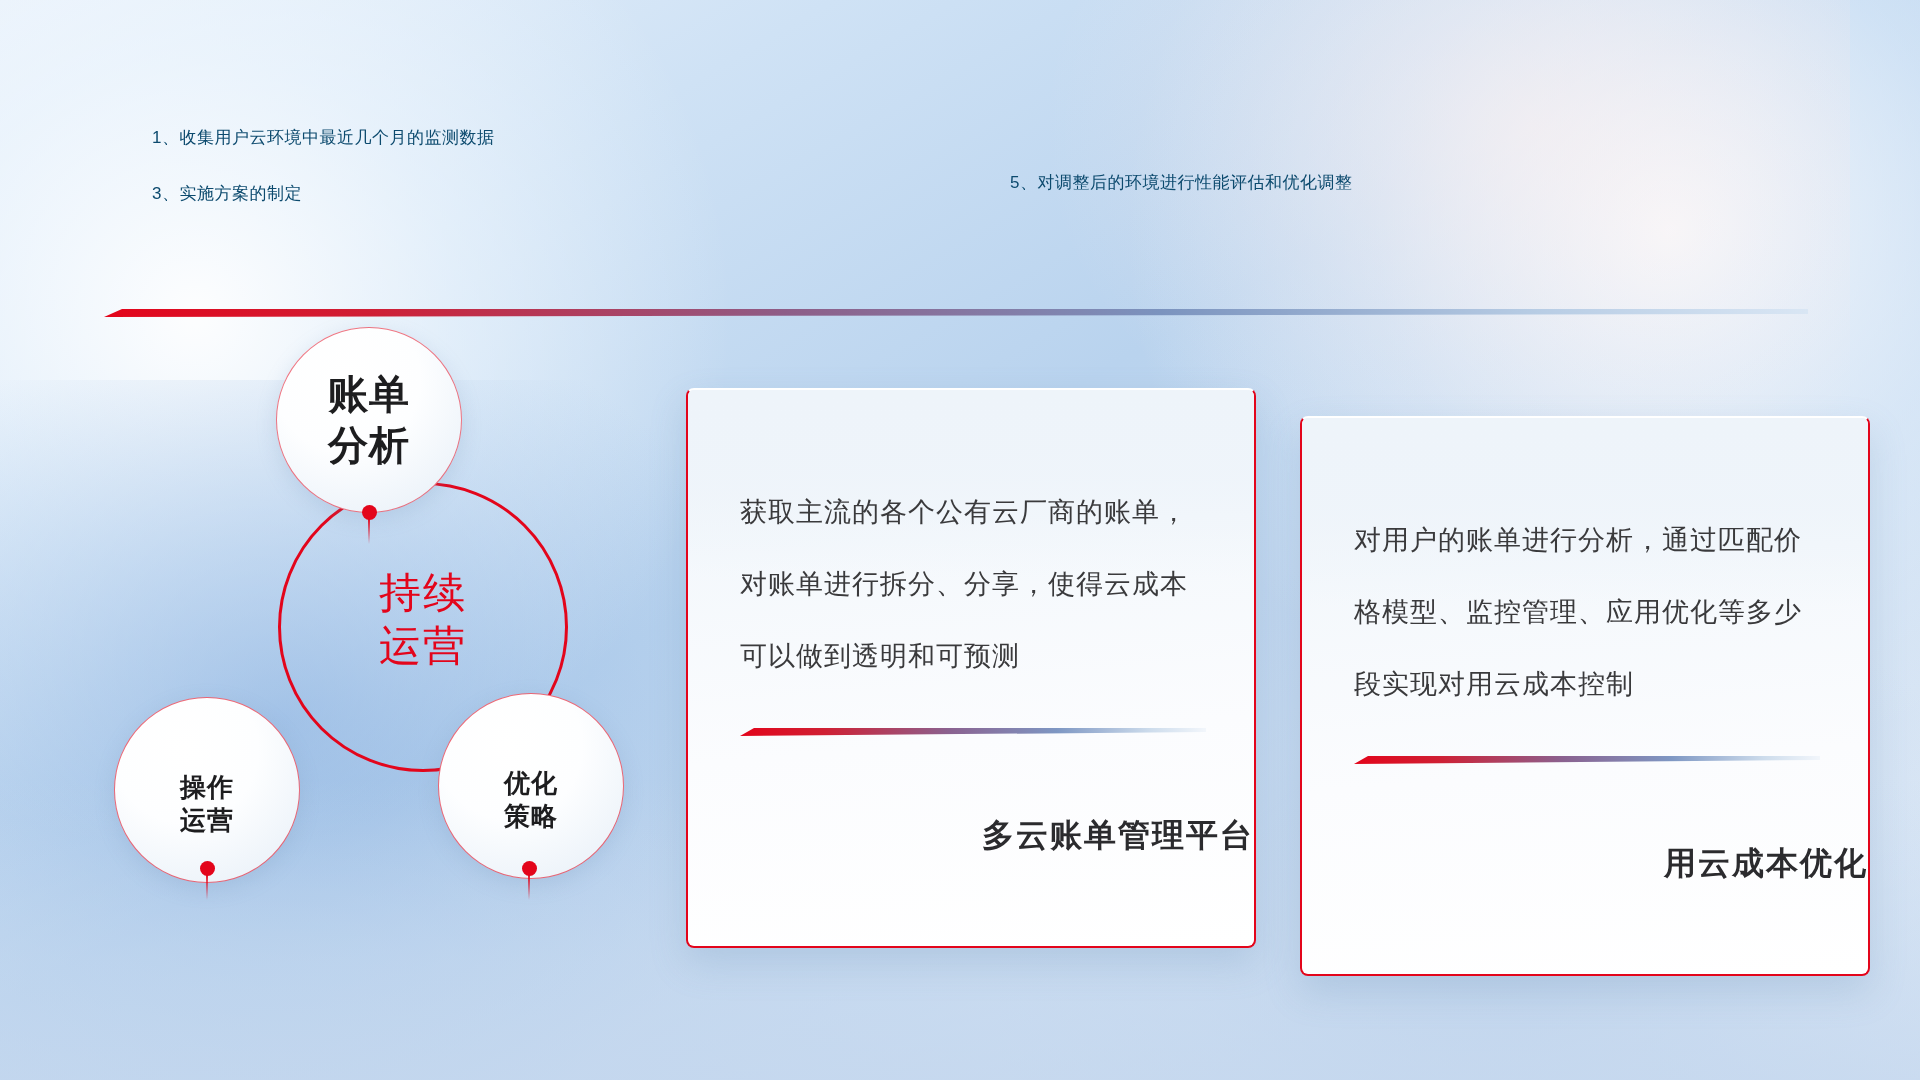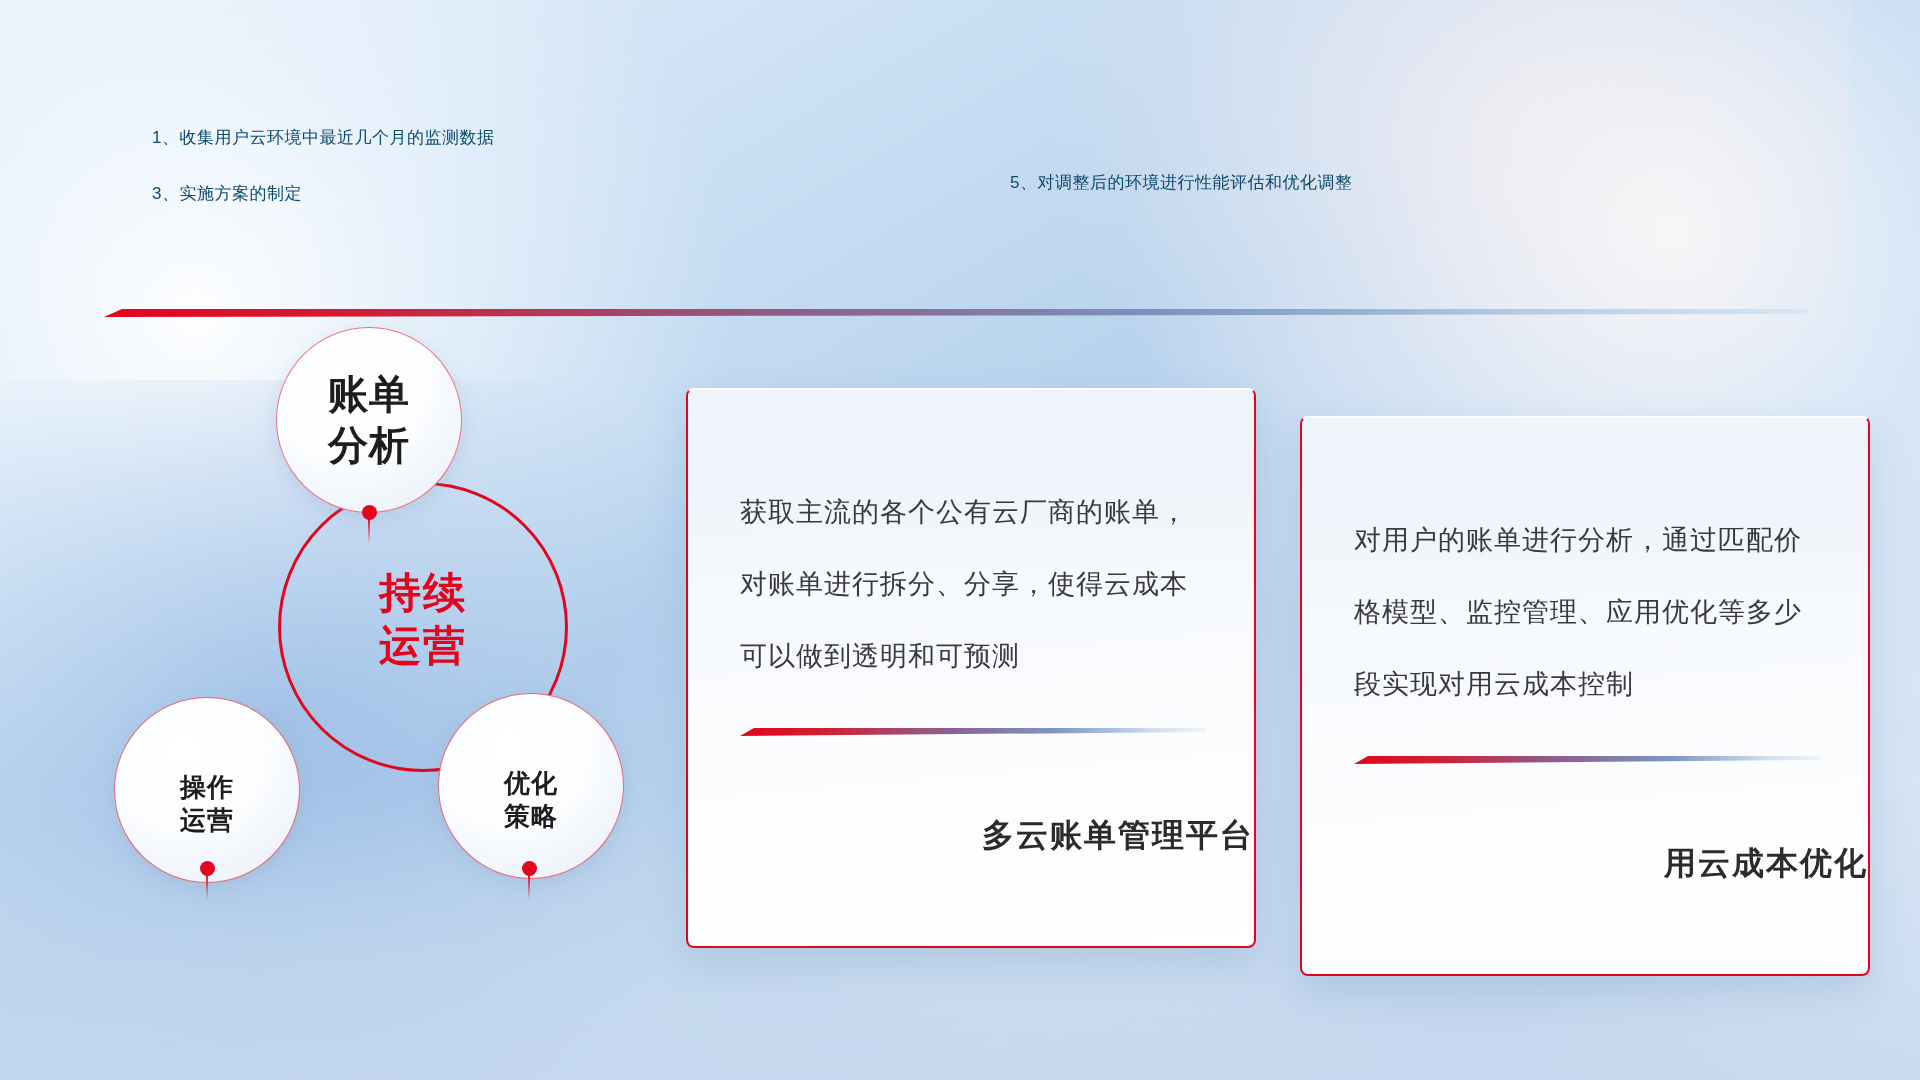--- a/index.html
+++ b/index.html
@@ -94,21 +94,21 @@
   .dot::after{
     content:""; position:absolute; left:6px; top:13px; width:2px; height:26px;
     background:linear-gradient(180deg,#e3051b 0%, rgba(227,5,27,0) 100%);
   }
   #dot-top{ left:272px; top:160px; }
   #dot-bl { left:110px; top:516px; }
   #dot-br { left:432px; top:516px; }
 
   #venn-center{
     position:absolute; left:190px; top:222px; width:286px; text-align:center;
-    color:#e3051b; font-weight:700; font-size:42px; line-height:1.26;
+    color:#e3051b; font-weight:400; font-size:42px; line-height:1.26;
     letter-spacing:2px; z-index:8;
   }
   #venn-center span{ display:block; }
 
   
   .card{
     position:absolute; z-index:7; width:570px; height:560px; top:388px;
     border-radius:8px;
     background:linear-gradient(175deg,#eef4fa 0%, #f4f8fc 28%, #fbfcfe 62%, #ffffff 100%);
     box-shadow:0 16px 36px rgba(110,145,185,.24);

